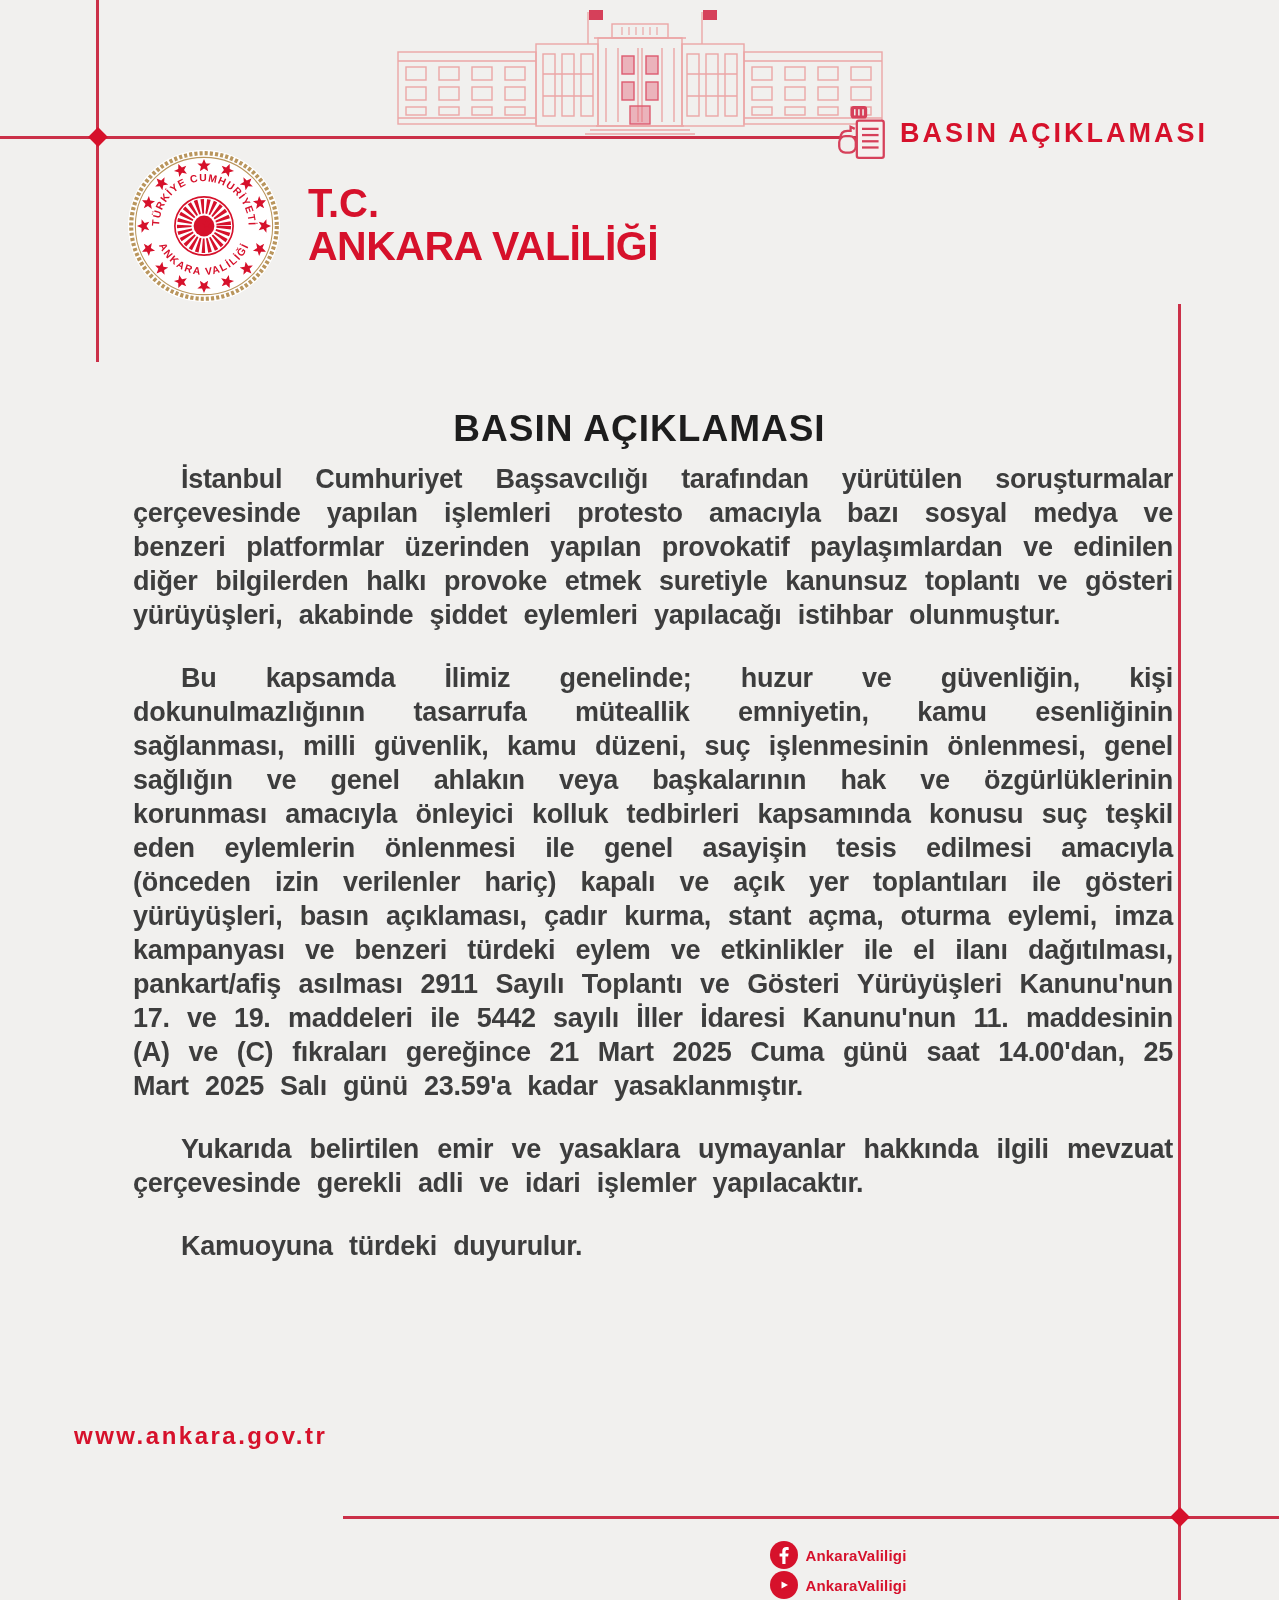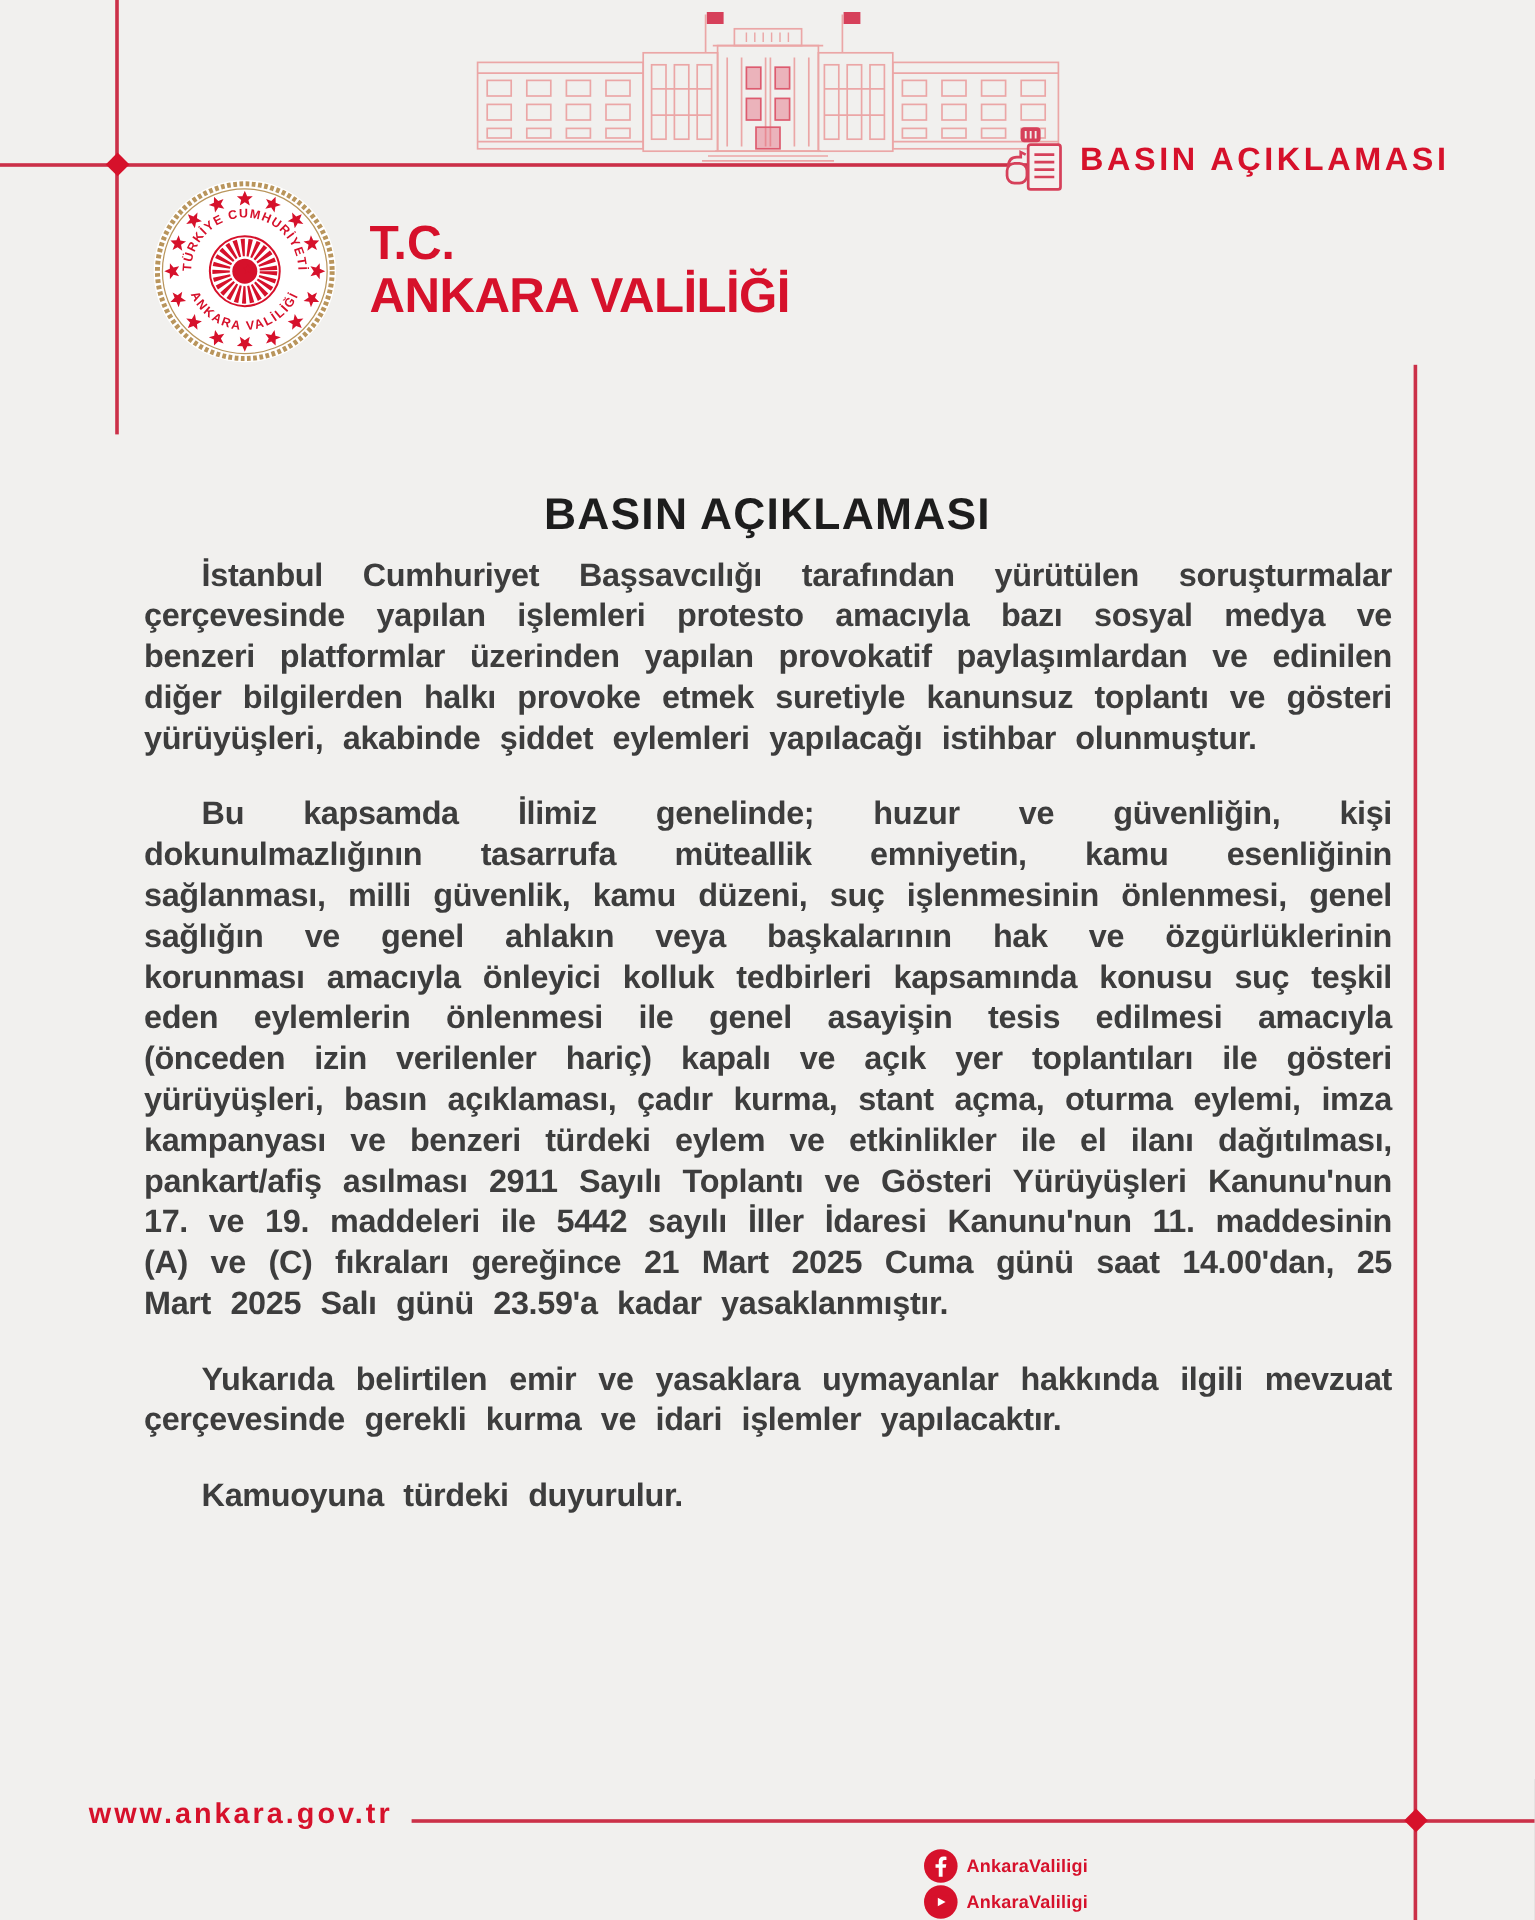--- a/index.html
+++ b/index.html
@@ -25,25 +25,25 @@
   .banner .label{color:var(--accent);font-size:27px;font-weight:bold;letter-spacing:3px;white-space:nowrap;}
 
   .brand{position:absolute;left:126px;top:148px;display:flex;align-items:center;gap:26px;}
   .brand-text{color:var(--accent);font-weight:bold;}
   .brand-text .l1{font-size:40px;line-height:40px;}
   .brand-text .l2{font-size:41px;line-height:46px;letter-spacing:-0.5px;}
 
   .doc-title{position:absolute;left:0;top:408px;width:100%;text-align:center;
     font-size:37px;font-weight:bold;letter-spacing:1px;color:var(--heading_text);}
 
-  .doc-body{position:absolute;left:120px;top:462px;width:1040px;color:var(--body_text);}
+  .doc-body{position:absolute;left:133px;top:462px;width:1040px;color:var(--body_text);}
   .doc-body p{font-size:27px;line-height:34px;font-weight:bold;text-align:justify;
     text-indent:48px;margin-bottom:29px;word-spacing:9px;letter-spacing:-0.3px;}
 
-  .website{position:absolute;left:74px;top:1498px;color:var(--accent);
+  .website{position:absolute;left:74px;top:1422px;color:var(--accent);
     font-size:24px;font-weight:bold;letter-spacing:2.5px;}
 
   .social-row{position:absolute;left:536px;top:1540px;width:604px;display:flex;justify-content:space-between;align-items:center;flex-direction:column;}
   .social-item{display:flex;align-items:center;gap:6px;cursor:pointer;}
   .social-item .handle{color:var(--accent);font-size:15px;font-weight:bold;letter-spacing:0.2px;}
   .social-item svg{display:block;}
 </style>
 </head>
 <body>
 
@@ -208,21 +208,21 @@
       <div class="l1">T.C.</div>
       <div class="l2">ANKARA VALİLİĞİ</div>
     </div>
   </div>
 
   <div class="doc-title">BASIN AÇIKLAMASI</div>
 
   <div class="doc-body">
     <p>İstanbul Cumhuriyet Başsavcılığı tarafından yürütülen soruşturmalar çerçevesinde yapılan işlemleri protesto amacıyla bazı sosyal medya ve benzeri platformlar üzerinden yapılan provokatif paylaşımlardan ve edinilen diğer bilgilerden halkı provoke etmek suretiyle kanunsuz toplantı ve gösteri yürüyüşleri, akabinde şiddet eylemleri yapılacağı istihbar olunmuştur.</p>
     <p>Bu kapsamda İlimiz genelinde; huzur ve güvenliğin, kişi dokunulmazlığının tasarrufa müteallik emniyetin, kamu esenliğinin sağlanması, milli güvenlik, kamu düzeni, suç işlenmesinin önlenmesi, genel sağlığın ve genel ahlakın veya başkalarının hak ve özgürlüklerinin korunması amacıyla önleyici kolluk tedbirleri kapsamında konusu suç teşkil eden eylemlerin önlenmesi ile genel asayişin tesis edilmesi amacıyla (önceden izin verilenler hariç) kapalı ve açık yer toplantıları ile gösteri yürüyüşleri, basın açıklaması, çadır kurma, stant açma, oturma eylemi, imza kampanyası ve benzeri türdeki eylem ve etkinlikler ile el ilanı dağıtılması, pankart/afiş asılması 2911 Sayılı Toplantı ve Gösteri Yürüyüşleri Kanunu'nun 17. ve 19. maddeleri ile 5442 sayılı İller İdaresi Kanunu'nun 11. maddesinin (A) ve (C) fıkraları gereğince 21 Mart 2025 Cuma günü saat 14.00'dan, 25 Mart 2025 Salı günü 23.59'a kadar yasaklanmıştır.</p>
-    <p>Yukarıda belirtilen emir ve yasaklara uymayanlar hakkında ilgili mevzuat çerçevesinde gerekli kurma ve idari işlemler yapılacaktır.</p>
+    <p>Yukarıda belirtilen emir ve yasaklara uymayanlar hakkında ilgili mevzuat çerçevesinde gerekli adli ve idari işlemler yapılacaktır.</p>
     <p>Kamuoyuna türdeki duyurulur.</p>
   </div>
 
   <div class="website">www.ankara.gov.tr</div>
   <div class="hline-bottom"></div>
   <div class="vline-right"></div>
   <div class="diamond dr"></div>
 
   <div class="social-row">
     <div class="social-item">

